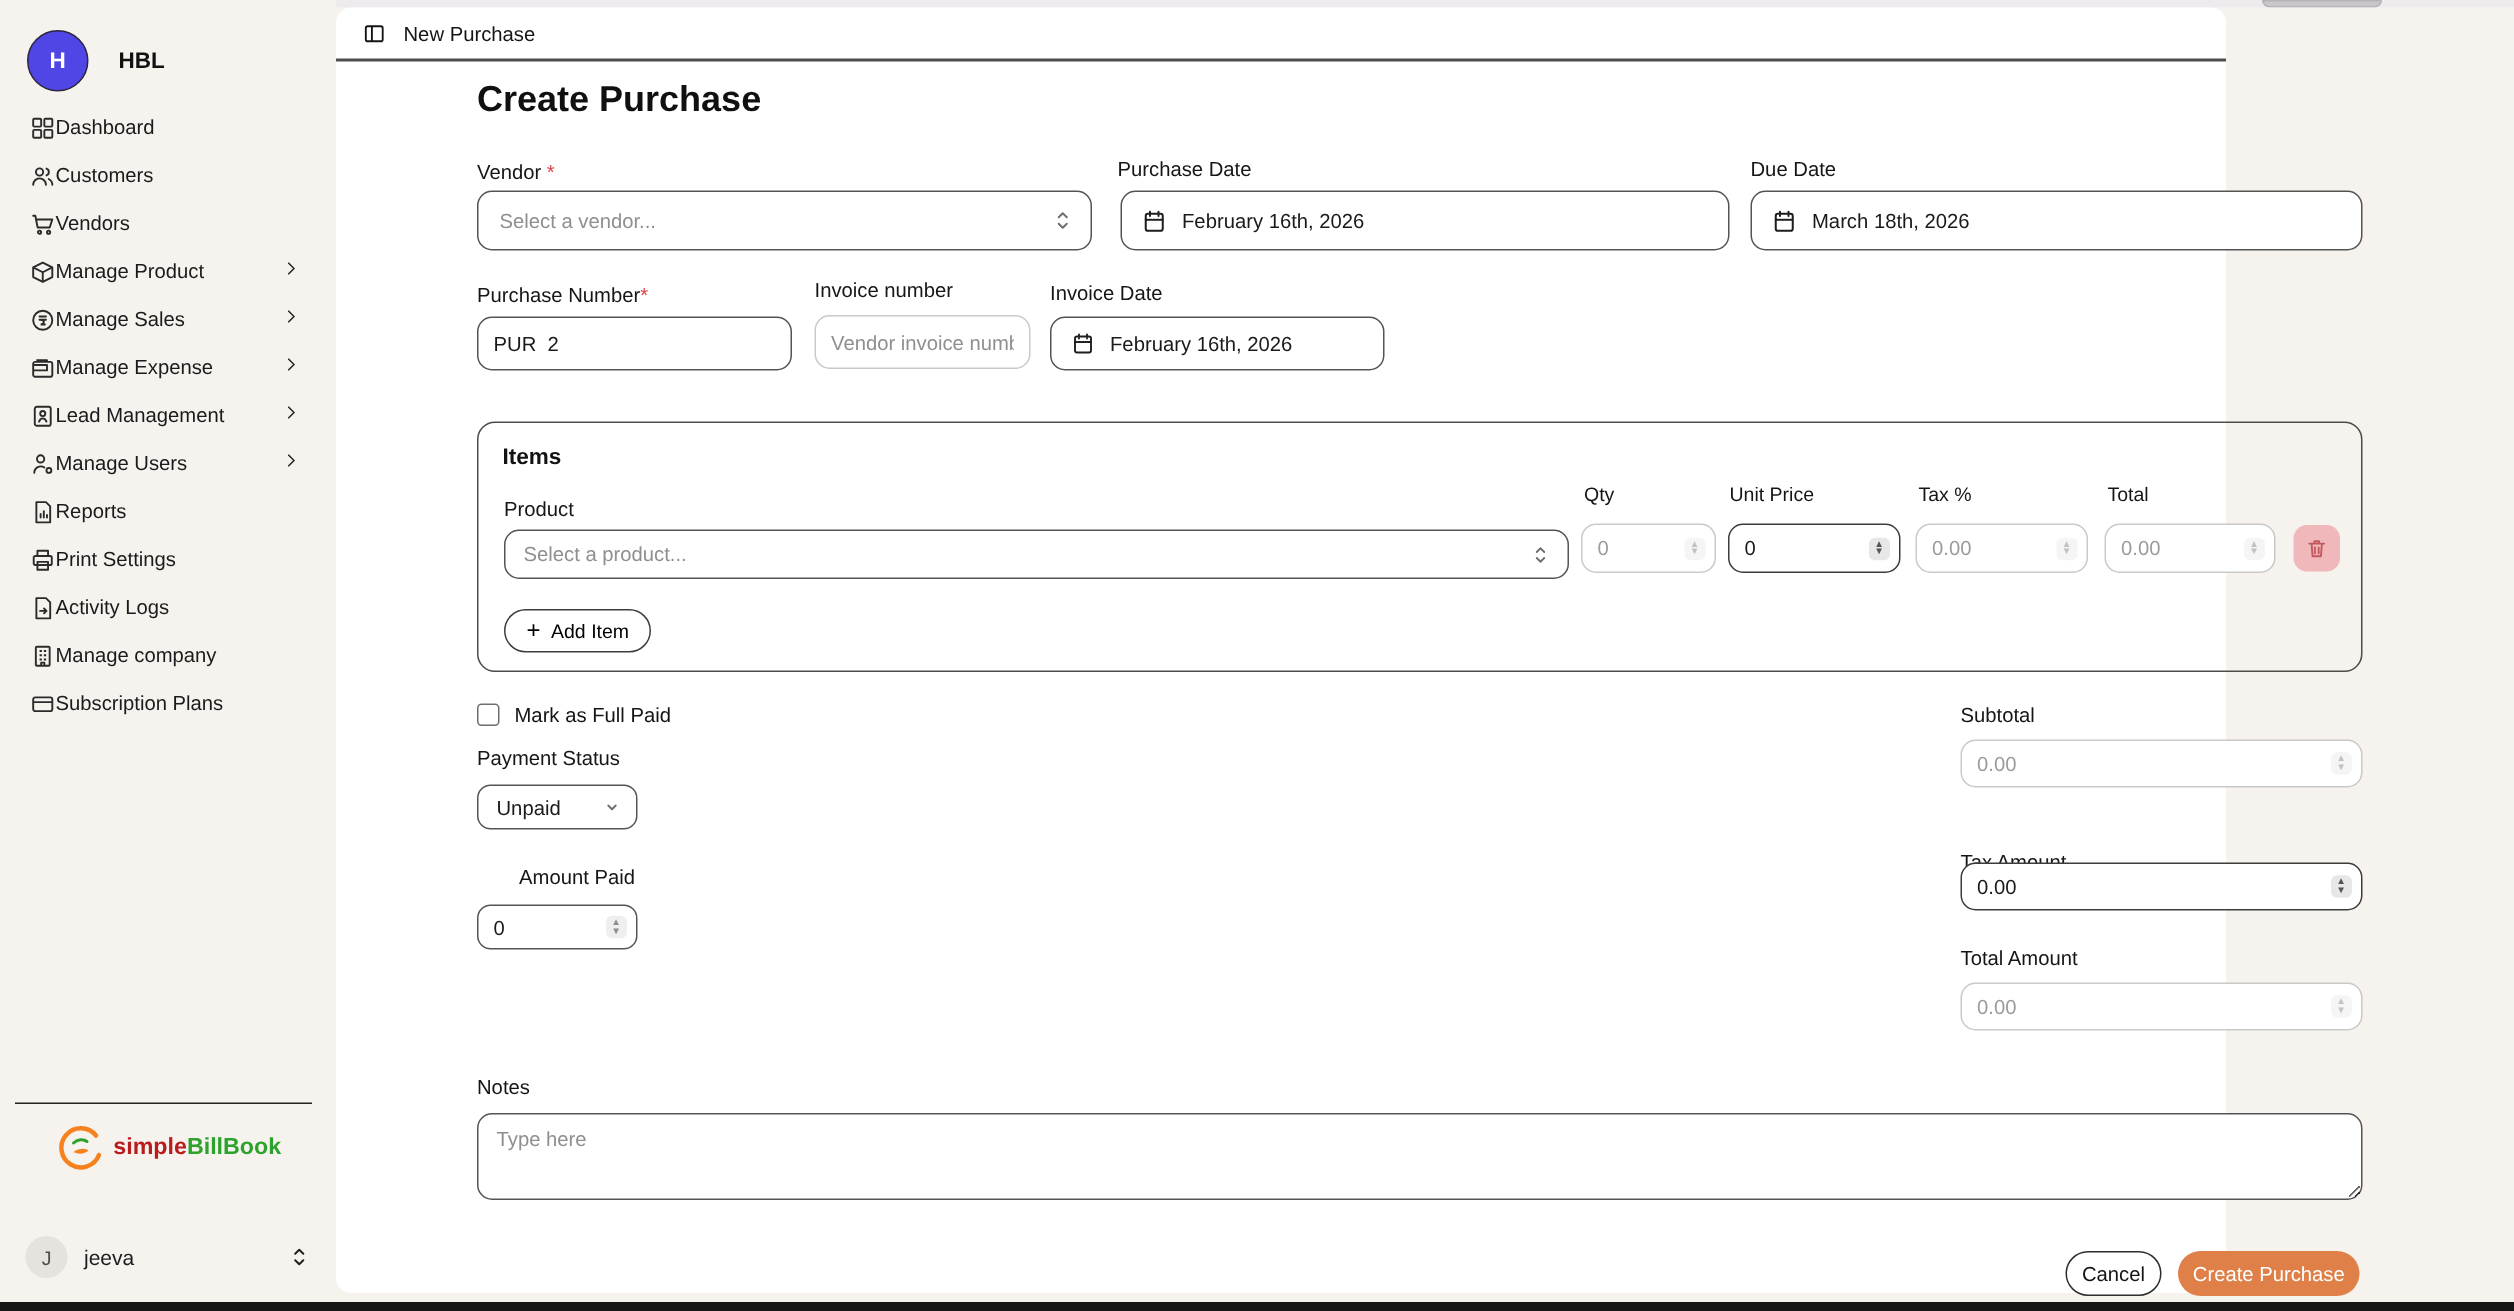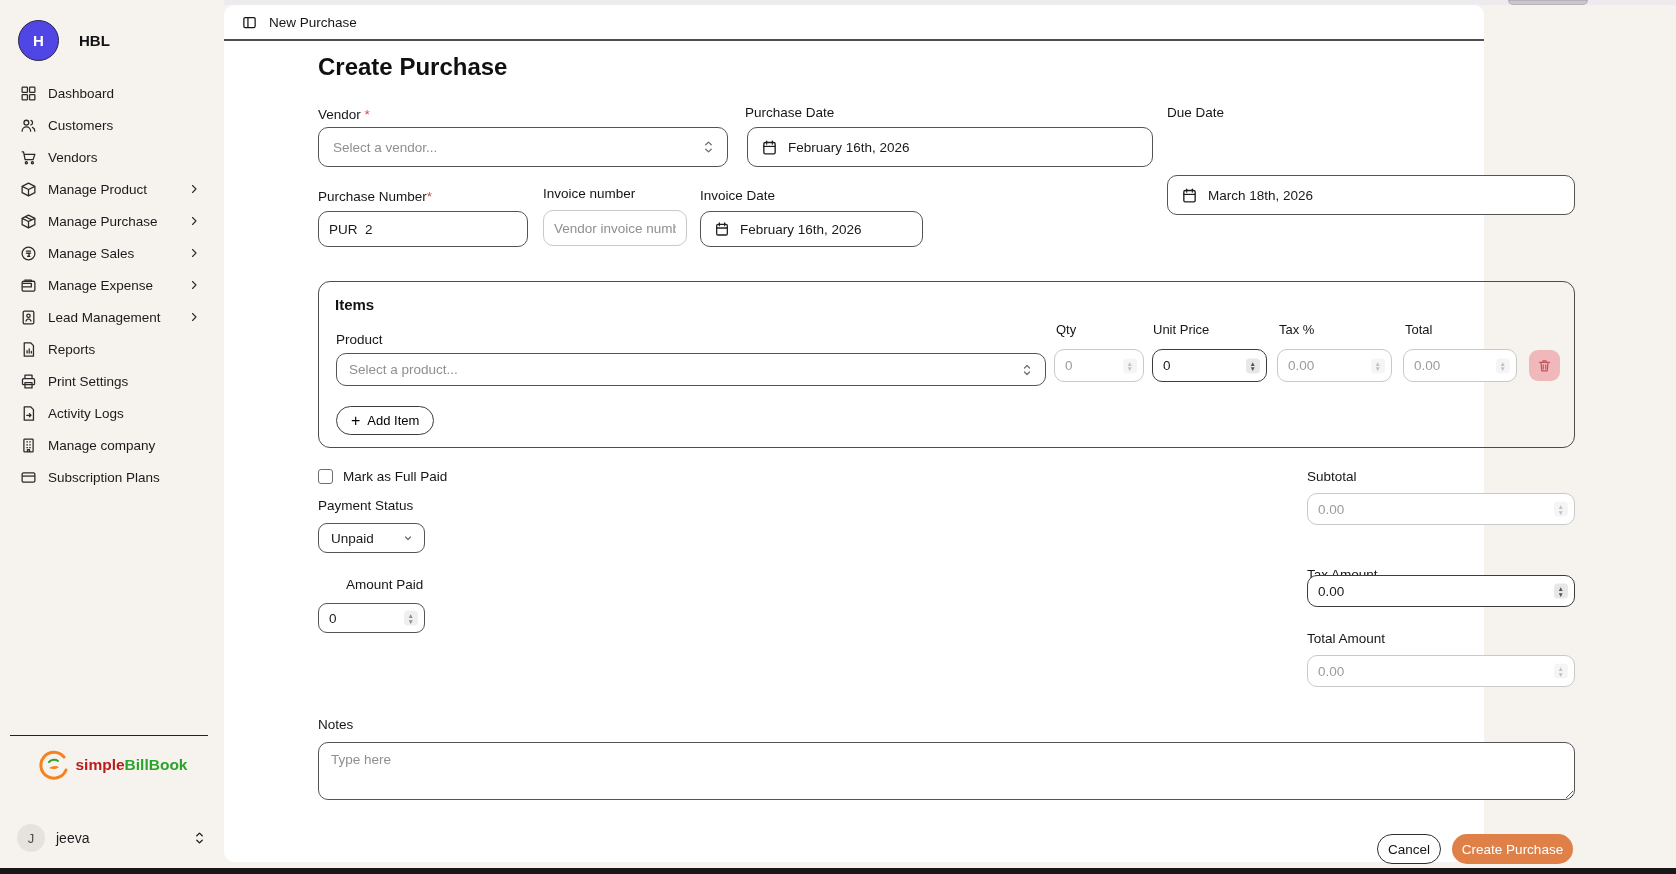--- a/index.html
+++ b/index.html
@@ -12,21 +12,21 @@
   .scroll-thumb { position:absolute; left:1508px; top:0; width:80px; height:5px; background:#c9c7cc; border:1px solid #b5b3b8; border-radius:0 0 5px 5px; }
   .bottom-strip { position:absolute; left:0; right:0; bottom:0; height:6px; background:#171717; }
 
   
   .sidebar { position:absolute; left:0; top:0; width:224px; bottom:6px; background:#f6f2ed; }
   .logo-row { display:flex; align-items:center; gap:20px; padding:20px 0 14px 18px; }
   .avatar { width:41px; height:41px; border-radius:50%; background:#4f46e5; border:1px solid #2c2640;
             color:#fff; font-weight:bold; font-size:15px; display:flex; align-items:center; justify-content:center; }
   .company { font-weight:bold; font-size:15px; color:#121212; }
   .nav { margin-top:2px; }
-  .nav-item { position:relative; display:flex; align-items:center; gap:11px; height:32px; padding-left:20px; cursor:pointer; font-size:13.5px; color:#1b1b1d; }
+  .nav-item { position:relative; display:flex; align-items:flex-start; height:32px; padding-left:20px; cursor:pointer; font-size:13.5px; color:#1b1b1d; }
   .nav-item .nicon { width:17px; height:17px; flex:0 0 17px; }
   .nav-item .chev { position:absolute; right:24px; }
   .sb-divider { position:absolute; left:10px; right:16px; top:735px; border-top:1.6px solid #222; }
   .brand-row { position:absolute; left:0; right:0; top:748px; display:flex; align-items:center; justify-content:center; gap:5px; }
   .brand-txt { font-size:15.5px; font-weight:bold; }
   .brand-a { color:#b91c1c; } .brand-b { color:#2da32d; }
   .user-row { position:absolute; left:17px; right:18px; top:824px; display:flex; align-items:center; gap:11px; }
   .user-avatar { width:28px; height:28px; border-radius:50%; background:#e6e2de; color:#4b4b4b; font-size:13px; display:flex; align-items:center; justify-content:center; }
   .user-name { font-size:14px; flex:1; }
 
@@ -130,36 +130,20 @@
         </span>
       <span>Manage Product</span>
       <span class="chev">
           <svg width="12" height="12" viewBox="0 0 24 24" fill="none" stroke="#2b2b2b" stroke-width="2.2" stroke-linecap="round" stroke-linejoin="round">
             <path d="M9 5l7 7-7 7"></path>
           </svg>
         </span>
     </div>
     <div class="nav-item">
       <span class="nicon">
-          <svg width="17" height="17" viewBox="0 0 24 24" fill="none" stroke="#2b2b2b" stroke-width="1.8" stroke-linejoin="round">
-            <path d="M21 7.5l-9-4.5-9 4.5v9l9 4.5 9-4.5z"></path>
-            <path d="M3 7.5l9 4.5 9-4.5"></path>
-            <path d="M12 12v9"></path>
-            <path d="M7.5 5.3l9 4.5"></path>
-          </svg>
-        </span>
-      <span>Manage Purchase</span>
-      <span class="chev">
-          <svg width="12" height="12" viewBox="0 0 24 24" fill="none" stroke="#2b2b2b" stroke-width="2.2" stroke-linecap="round" stroke-linejoin="round">
-            <path d="M9 5l7 7-7 7"></path>
-          </svg>
-        </span>
-    </div>
-    <div class="nav-item">
-      <span class="nicon">
           <svg width="17" height="17" viewBox="0 0 24 24" fill="none" stroke="#2b2b2b" stroke-width="1.8" stroke-linecap="round">
             <circle cx="12" cy="12" r="9"></circle>
             <path d="M9 8.5h6M9 11.5h6M9.5 11.5c2.8 0 3.5 1.3 3.5 2.2 0 1.2-1 2.3-3 2.3l4 0"></path>
           </svg>
         </span>
       <span>Manage Sales</span>
       <span class="chev">
           <svg width="12" height="12" viewBox="0 0 24 24" fill="none" stroke="#2b2b2b" stroke-width="2.2" stroke-linecap="round" stroke-linejoin="round">
             <path d="M9 5l7 7-7 7"></path>
           </svg>
@@ -182,20 +166,35 @@
     </div>
     <div class="nav-item">
       <span class="nicon">
           <svg width="17" height="17" viewBox="0 0 24 24" fill="none" stroke="#2b2b2b" stroke-width="1.8" stroke-linecap="round" stroke-linejoin="round">
             <rect x="4.5" y="3" width="15" height="18" rx="2"></rect>
             <circle cx="12" cy="9.5" r="2.4"></circle>
             <path d="M8.5 17c.7-2 2-3 3.5-3s2.8 1 3.5 3"></path>
           </svg>
         </span>
       <span>Lead Management</span>
+      <span class="chev">
+          <svg width="12" height="12" viewBox="0 0 24 24" fill="none" stroke="#2b2b2b" stroke-width="2.2" stroke-linecap="round" stroke-linejoin="round">
+            <path d="M9 5l7 7-7 7"></path>
+          </svg>
+        </span>
+    </div>
+    <div class="nav-item">
+      <span class="nicon">
+          <svg width="17" height="17" viewBox="0 0 24 24" fill="none" stroke="#2b2b2b" stroke-width="1.8" stroke-linecap="round">
+            <circle cx="10" cy="7" r="3.4"></circle>
+            <path d="M4 20c0-3.3 2.7-6 6-6 1.3 0 2.5.4 3.5 1.1"></path>
+            <circle cx="17.8" cy="17.8" r="2.3"></circle>
+          </svg>
+        </span>
+      <span>Manage Users</span>
       <span class="chev">
           <svg width="12" height="12" viewBox="0 0 24 24" fill="none" stroke="#2b2b2b" stroke-width="2.2" stroke-linecap="round" stroke-linejoin="round">
             <path d="M9 5l7 7-7 7"></path>
           </svg>
         </span>
     </div>
     <div class="nav-item">
       <span class="nicon">
           <svg width="17" height="17" viewBox="0 0 24 24" fill="none" stroke="#2b2b2b" stroke-width="1.8" stroke-linecap="round" stroke-linejoin="round">
             <path d="M6 2.5h9l4 4v15H6z"></path>
@@ -295,21 +294,21 @@
   </div>
   <div class="field" style="left:523px; top:122px; width:406px; height:40px;">
     <span class="cal">
         <svg width="17" height="17" viewBox="0 0 24 24" fill="none" stroke="#1e1e1e" stroke-width="1.9" stroke-linecap="round">
           <rect x="4" y="5" width="16" height="16" rx="2"></rect>
           <path d="M8 3v4M16 3v4M4 10.5h16" stroke-dasharray="2 1.4"></path>
         </svg>
       </span>
     <span>February 16th, 2026</span>
   </div>
-  <div class="field" style="left:943px; top:122px; width:408px; height:40px;margin-top:48px;">
+  <div class="field" style="left:943px; top:122px; width:408px; height:40px;">
     <span class="cal">
         <svg width="17" height="17" viewBox="0 0 24 24" fill="none" stroke="#1e1e1e" stroke-width="1.9" stroke-linecap="round">
           <rect x="4" y="5" width="16" height="16" rx="2"></rect>
           <path d="M8 3v4M16 3v4M4 10.5h16" stroke-dasharray="2 1.4"></path>
         </svg>
       </span>
     <span>March 18th, 2026</span>
   </div>
 
   <div class="lbl" style="left:94px; top:184px;"><span>Purchase Number</span><span class="req">*</span></div>

